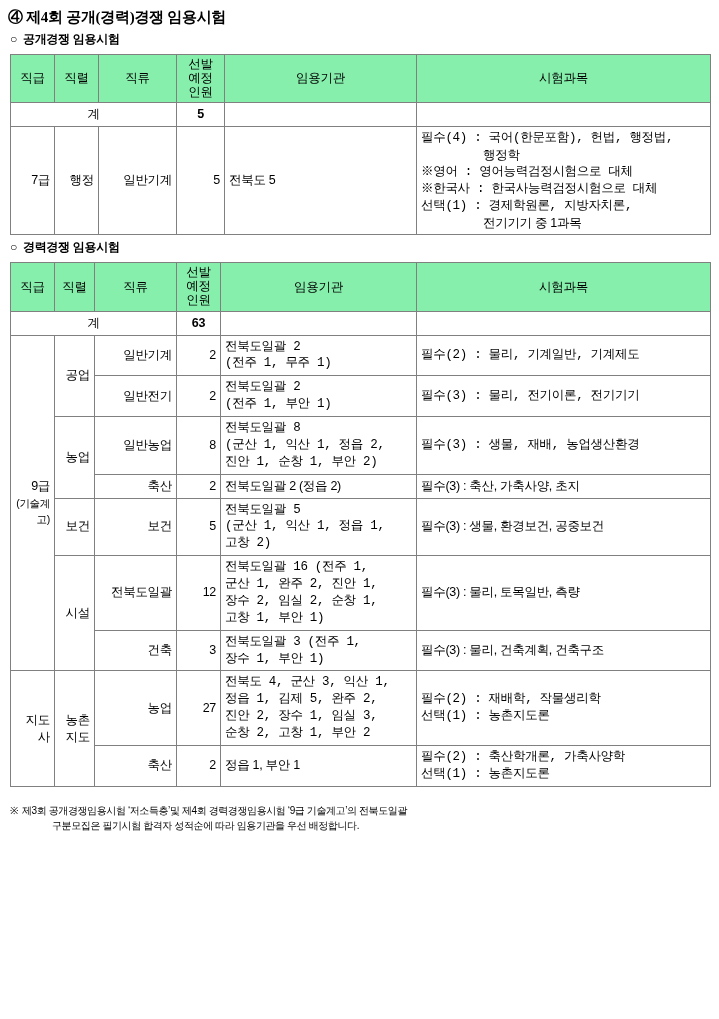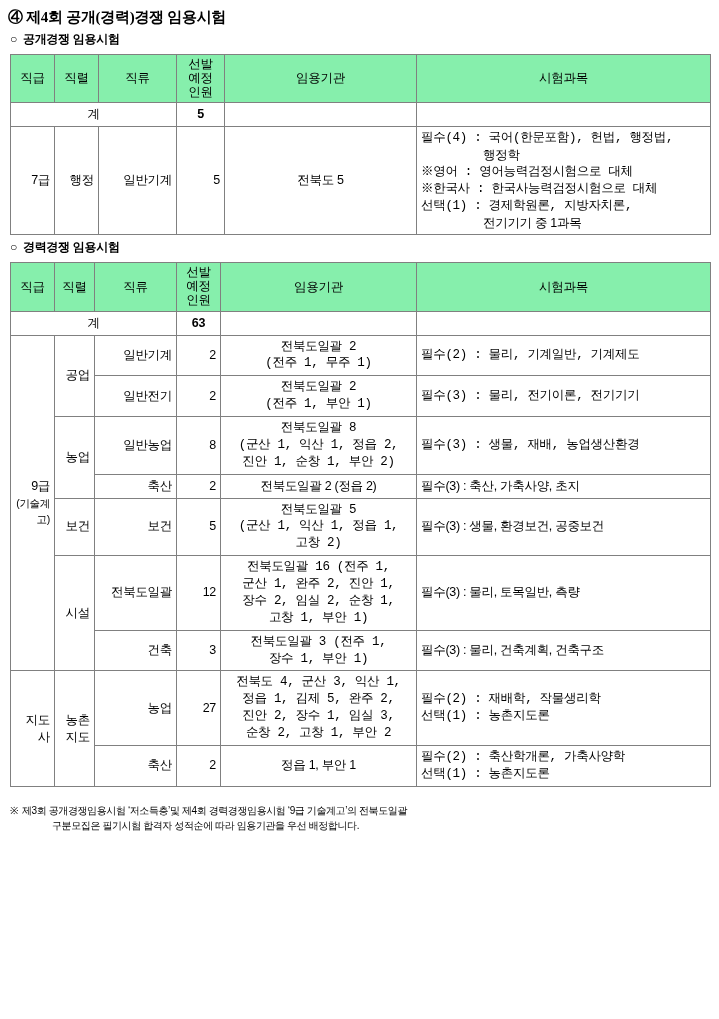--- a/index.html
+++ b/index.html
@@ -53,21 +53,21 @@
     letter-spacing: -0.3px;
     line-height: 1.35;
   }
   table.grid thead th {
     background: #86efac;
     text-align: center;
     font-weight: normal;
     height: 38px;
   }
   td.c { text-align: right; }
-  td.l { text-align: center; margin-left: 9px; }
+  td.l { text-align: left; margin-left: 9px; }
   td.sum {
     text-align: center;
     font-weight: bold;
   }
   td.sum-label {
     text-align: center;
   }
   .footer-note {
     margin: 16px 10px 0 10px;
     font-size: 10px;

